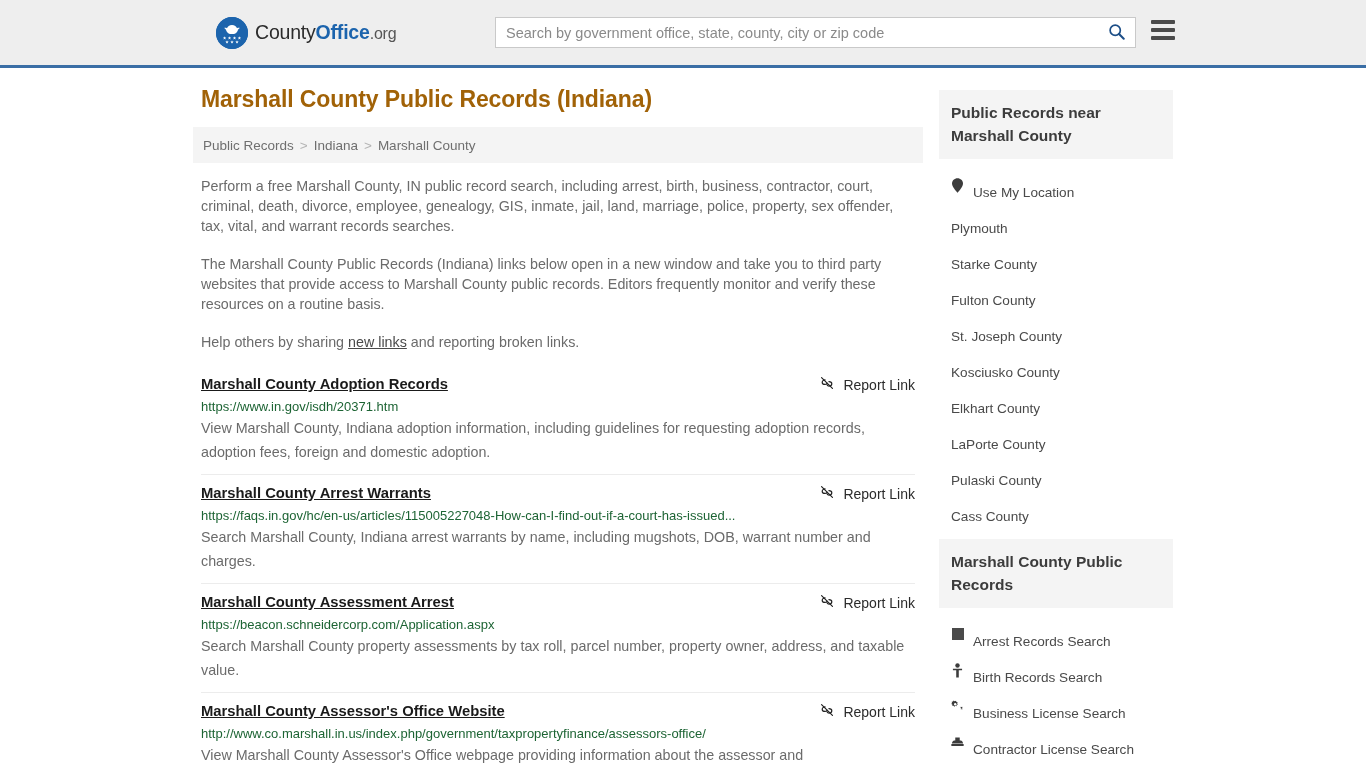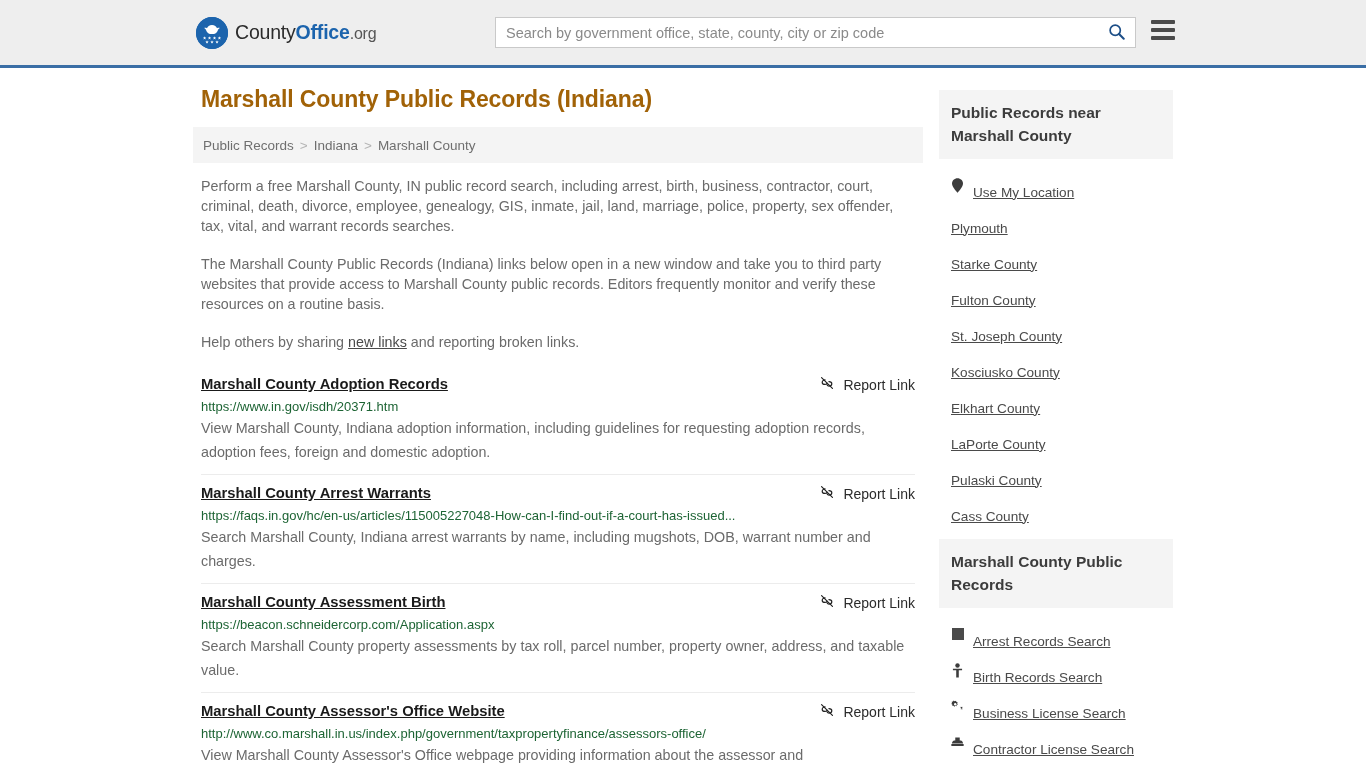--- a/index.html
+++ b/index.html
@@ -12,20 +12,21 @@
   }
 
   
   .site-header {
     height: 68px;
     background: #eeeeee;
     border-bottom: 3px solid #3a6ea5;
     display: flex;
     align-items: center;
     position: relative;
+    padding-left: 20px;
   }
   .brand {
     display: flex;
     align-items: center;
     margin-left: 196px;
     gap: 7px;
   }
   .brand-mark {
     width: 32px; height: 32px;
     border-radius: 50%;
@@ -193,21 +194,20 @@
   .card-body { padding: 8px 12px 0 12px; }
   .side-item {
     display: flex;
     align-items: center;
     gap: 9px;
     height: 36px;
     font-size: 13.6px;
   }
   .side-item a {
     color: #4a4a4a;
-    text-decoration: underline;
     cursor: pointer;
     margin-top: 14px;
   }
   .side-icon {
     width: 13px; height: 15px;
     flex: none;
     display: flex; align-items: center; justify-content: center;
     color: #3c3c3c;
   }
   .side-item.no-icon { padding-left: 0; }
@@ -300,21 +300,21 @@
                     <path d="M12.4 8.2 C14.6 8.2 16 9.5 16 11 C16 12.5 14.6 13.8 12.4 13.8 C10.8 13.8 10 13 10 12" fill="none" stroke="#222" stroke-width="1.5" stroke-linecap="round"></path>
                   </svg></span>
                 <span>Report Link</span>
               </span>
             </div>
             <a class="entry-url">https://faqs.in.gov/hc/en-us/articles/115005227048-How-can-I-find-out-if-a-court-has-issued...</a>
             <div class="entry-desc">Search Marshall County, Indiana arrest warrants by name, including mugshots, DOB, warrant number and charges.</div>
           </div>
           <div class="entry">
             <div class="entry-head">
-              <a class="entry-title">Marshall County Assessment Birth</a>
+              <a class="entry-title">Marshall County Assessment Arrest</a>
               <span class="report-link">
                 <span><svg width="16" height="16" viewBox="0 0 20 20" aria-hidden="true">
                     <path d="M3.2 3.2 L16.8 16.8" stroke="#222" stroke-width="1.5" stroke-linecap="round"></path>
                     <path d="M7.6 6.2 C5.4 6.2 4 7.5 4 9 C4 10.5 5.4 11.8 7.6 11.8 C9.2 11.8 10 11 10 10" fill="none" stroke="#222" stroke-width="1.5" stroke-linecap="round"></path>
                     <path d="M12.4 8.2 C14.6 8.2 16 9.5 16 11 C16 12.5 14.6 13.8 12.4 13.8 C10.8 13.8 10 13 10 12" fill="none" stroke="#222" stroke-width="1.5" stroke-linecap="round"></path>
                   </svg></span>
                 <span>Report Link</span>
               </span>
             </div>
             <a class="entry-url">https://beacon.schneidercorp.com/Application.aspx</a>

